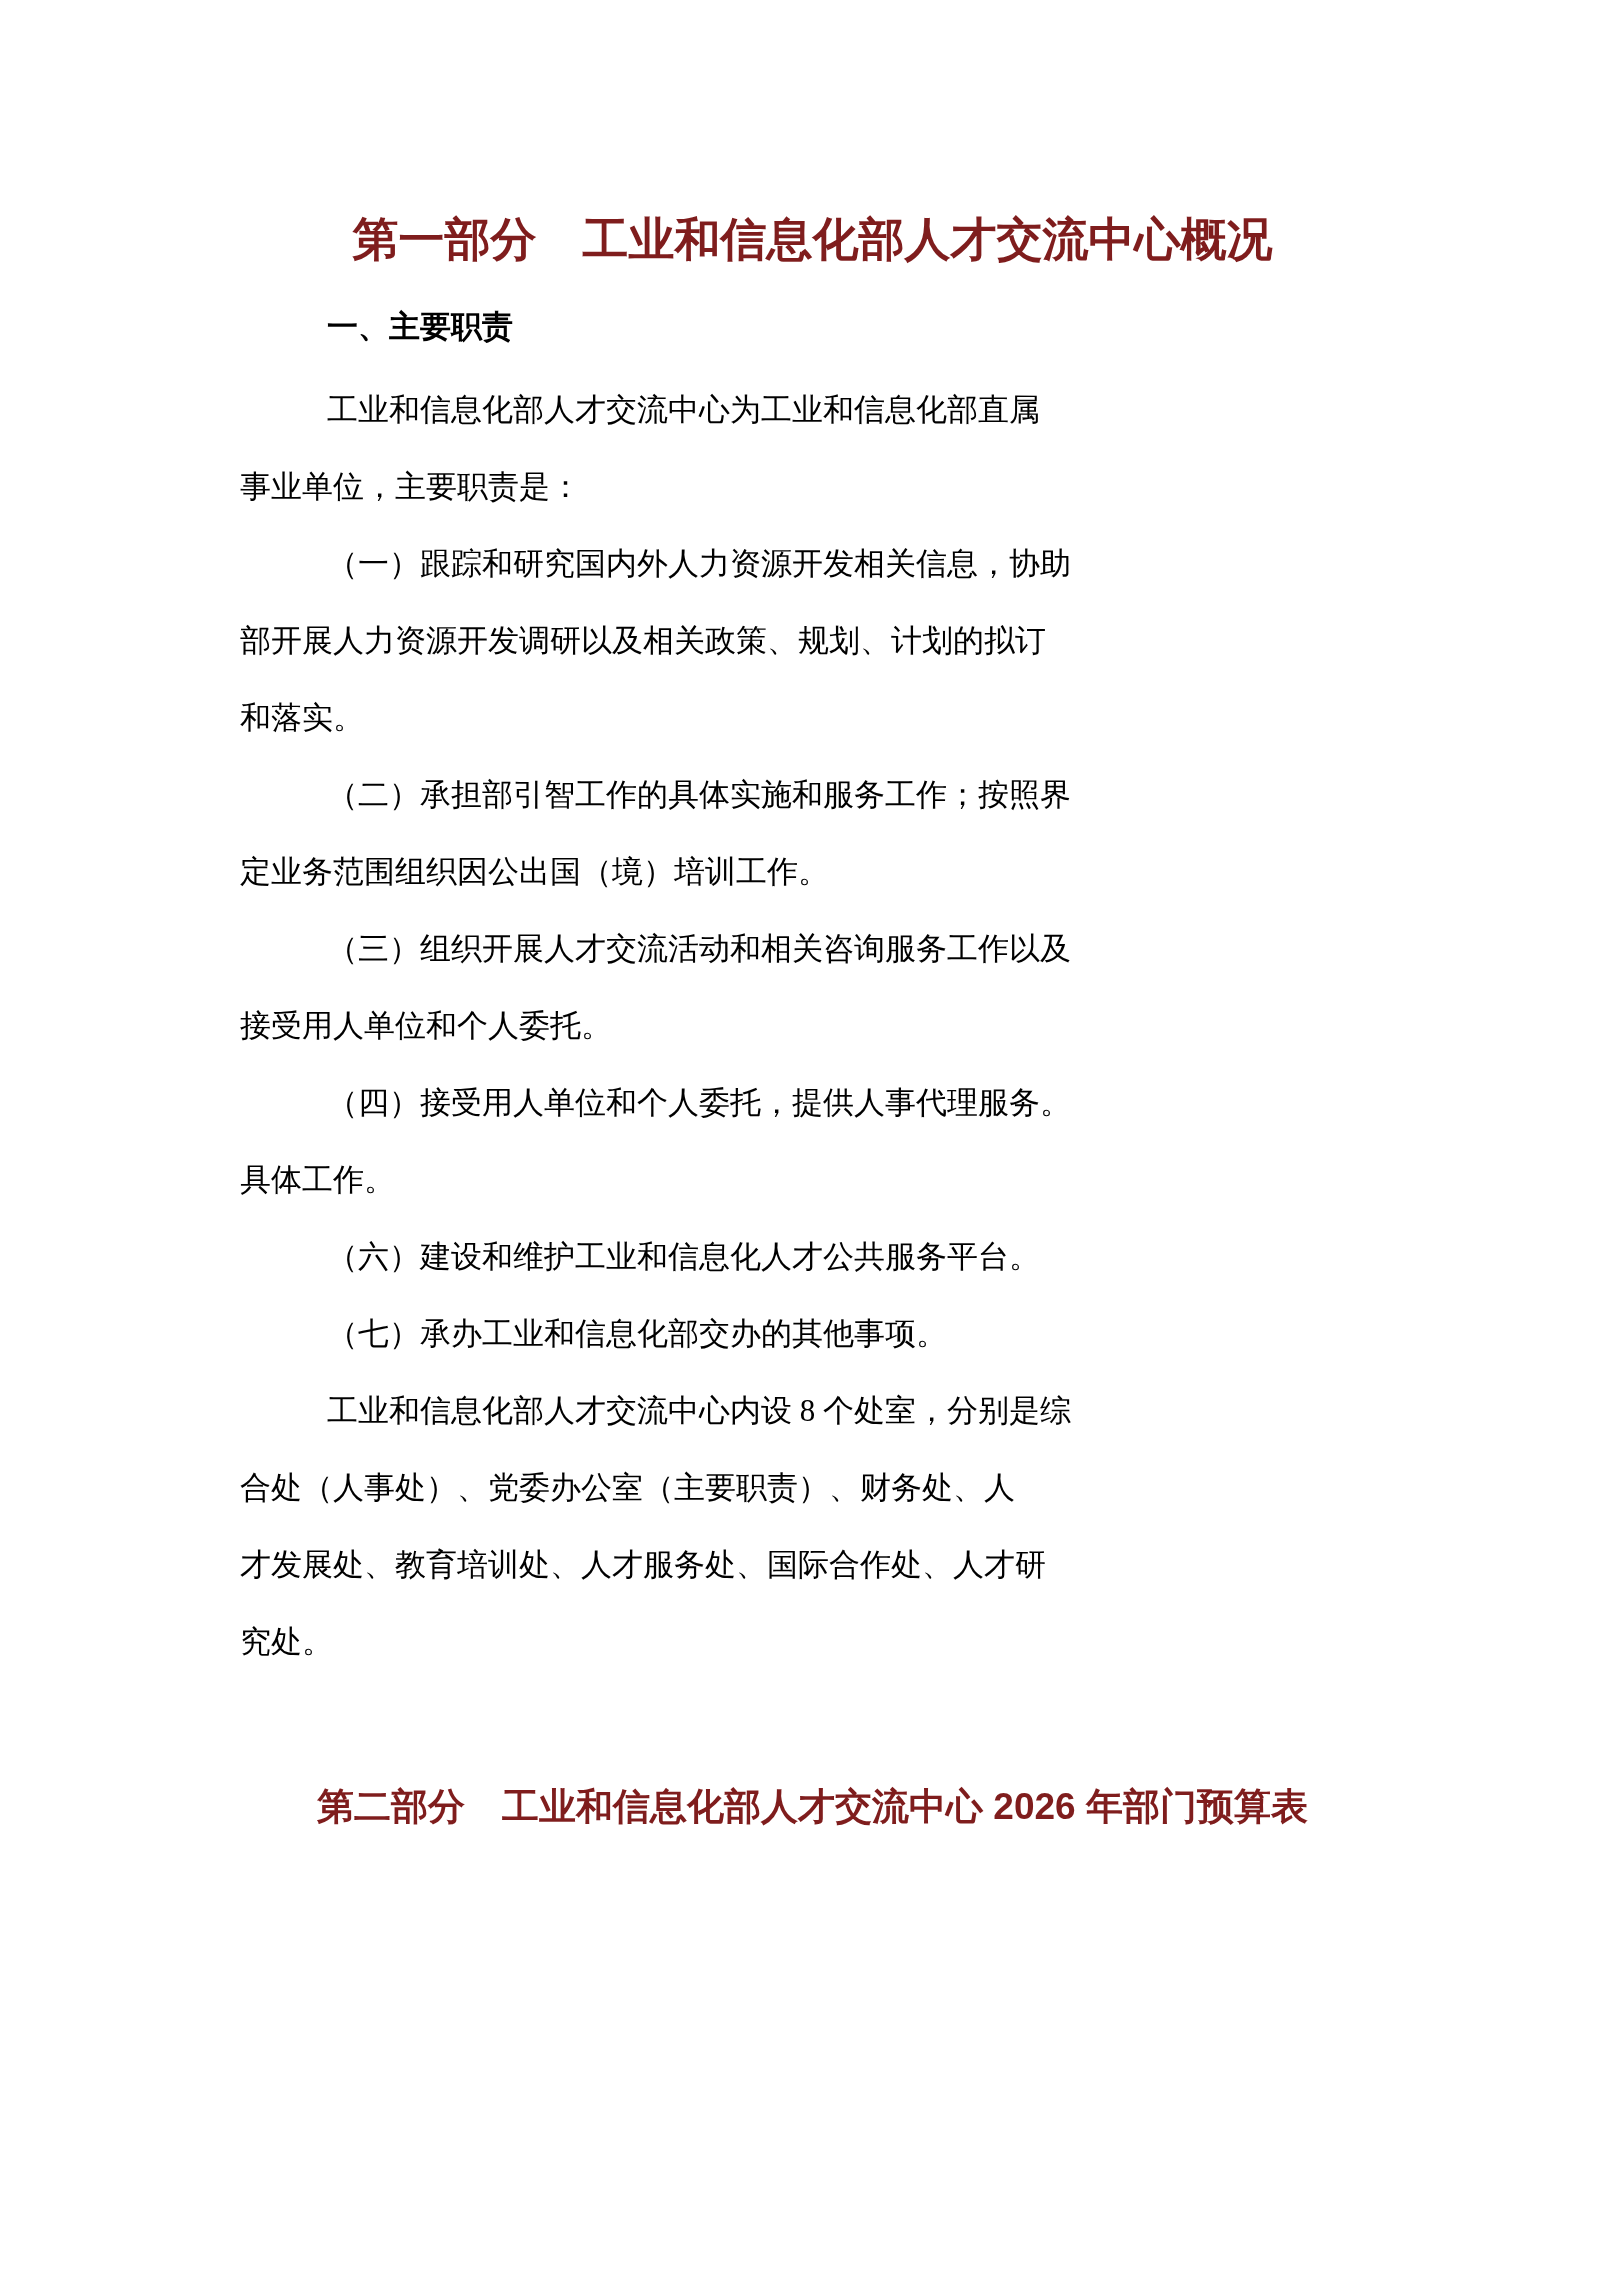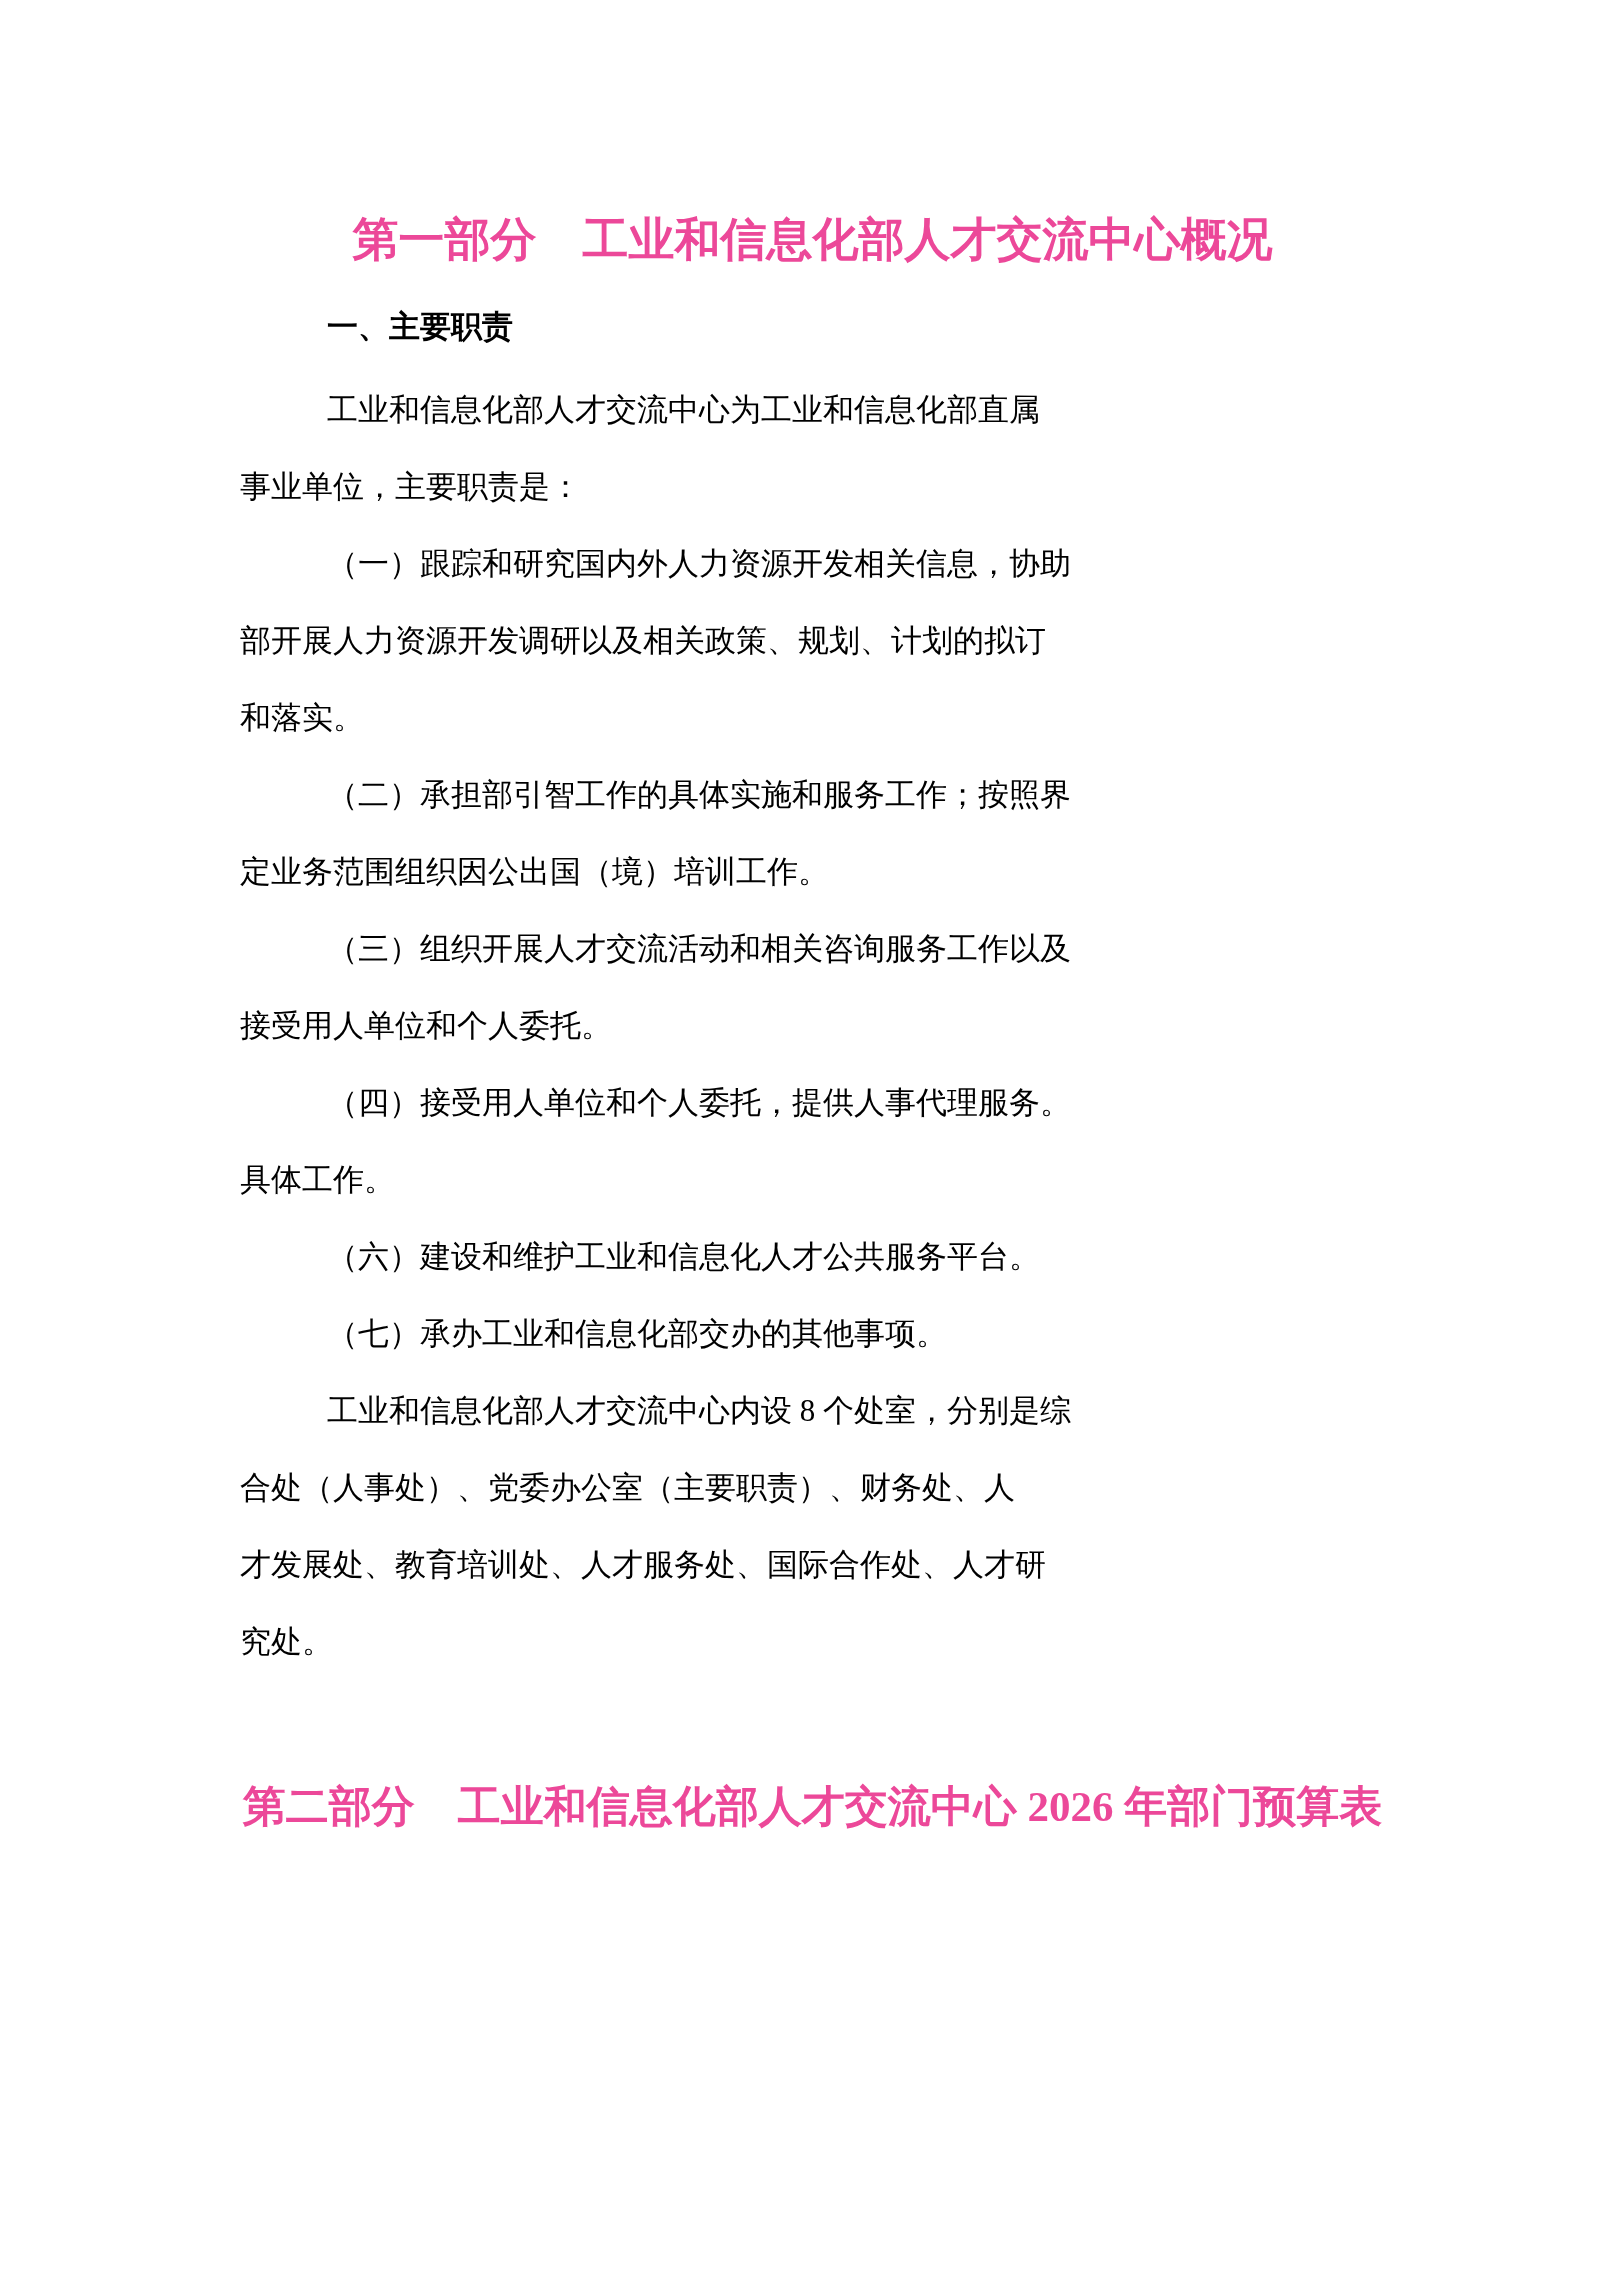--- a/index.html
+++ b/index.html
@@ -21,31 +21,30 @@
     top: 195px;
     width: 1145px;
     font-family: "Liberation Serif", serif;
     color: #000000;
   }
   .part-title {
     font-family: "Liberation Sans", sans-serif;
     font-weight: bold;
     text-align: center;
     white-space: nowrap;
-    color: #ec4899;
+    color: #7f1d1d;
   }
   .part-title.first {
     font-size: 46px;
     line-height: 88px;
   }
   .part-title.second {
-    font-size: 43px;
+    font-size: 37px;
     line-height: 88px;
     margin-top: 83px;
-    font-family: Liberation Serif, serif;
   }
   .line {
     white-space: nowrap;
     font-size: 31px;
     line-height: 77px;
     text-align: left;
     color: #000000;
   }
   .line.heading {
     font-weight: bold;

